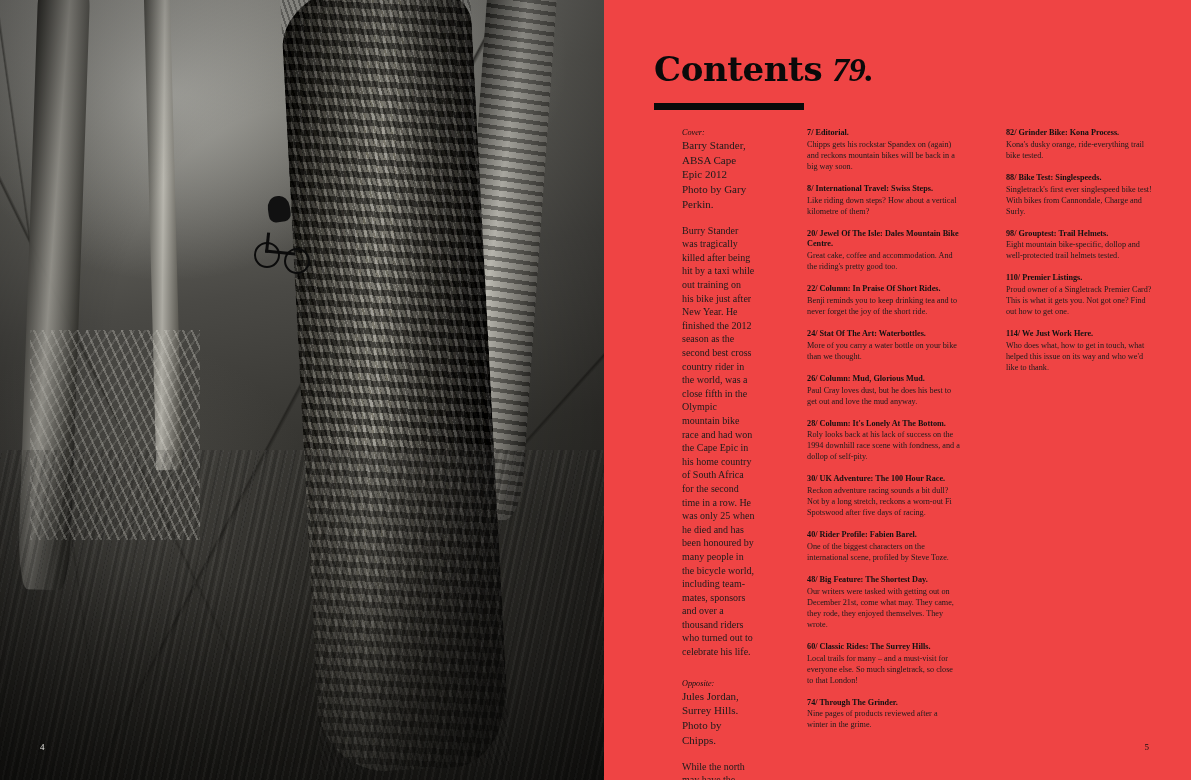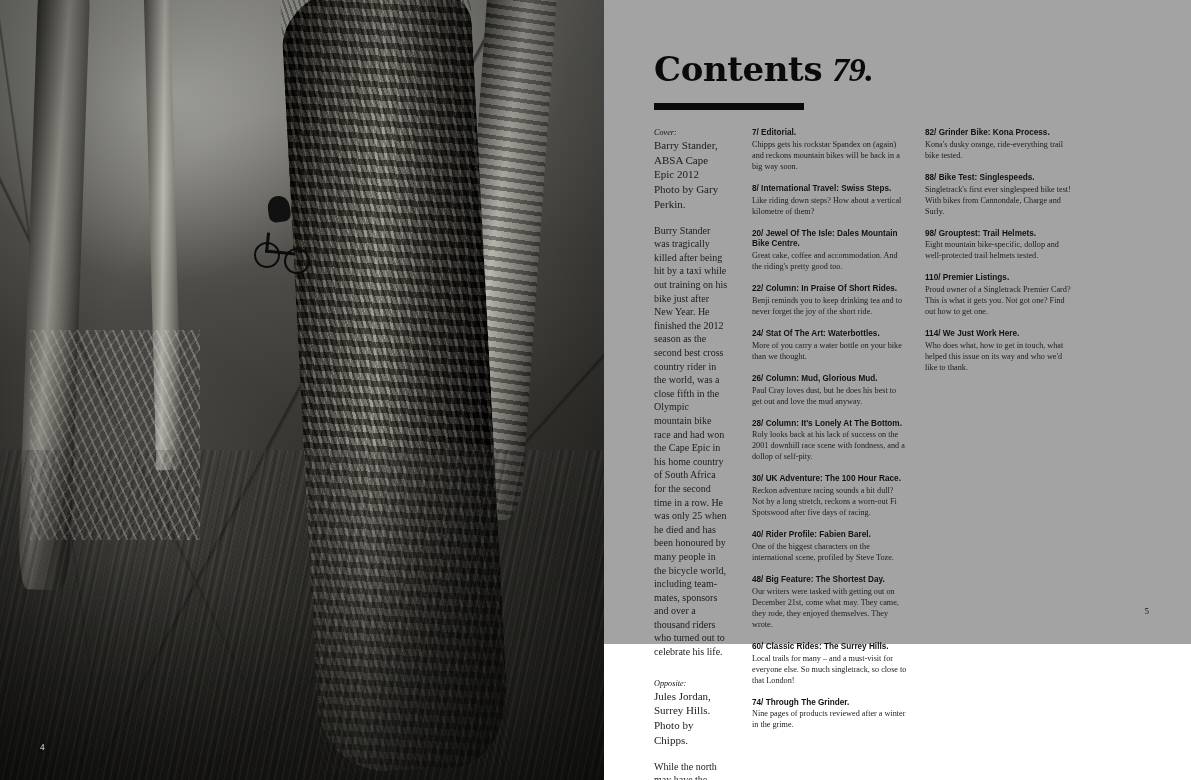--- a/index.html
+++ b/index.html
@@ -121,22 +121,22 @@
   .page-num-left {
     position:absolute; left: 40px; bottom: 28px;
     color: #e8e7e3; font-size: 9px; letter-spacing:.4px;
     font-family: "Liberation Serif", serif;
     text-shadow: 0 0 3px rgba(0,0,0,.9);
   }
 
   
   .page-right {
     position: relative;
-    width: 587px; height: 644px;
-    background: #a3a3a3;
+    width: 587px; height: 780px;
+    background: #ef4444;
     padding: 0;
   }
   .contents-head {
     position: absolute; left: 50px; top: 52px;
   }
   .contents-head h1 {
     margin: 0;
     font-family: "DejaVu Serif", serif;
     font-weight: 700;
     font-size: 34px;
@@ -158,26 +158,26 @@
     width: 150px; height: 7px; background:#0a0a0a;
   }
 
   .cols {
     position: absolute;
     left: 50px; top: 128px;
     width: 500px; height: 620px;
     display: flex;
     gap: 18px;
   }
-  .col { width: 155px; }
+  .col { width: 155px; margin-left: 28px; }
   .col.col3 { width: 150px; }
 
   .blk { margin-bottom: 11px; }
   .blk .ttl {
-    font-family: Liberation Sans, sans-serif;
+    font-family: Liberation Serif, serif;
     font-size: 8.2px;
     font-weight: 700;
     color: #111;
     line-height: 1.32;
     margin: 0 0 1px 0;
   }
   .blk .bdy {
     font-family: "Liberation Serif", serif;
     font-size: 8.2px;
     color: #1b1b1b;
@@ -281,21 +281,21 @@
         <div class="blk">
             <p class="ttl">24/ Stat Of The Art: Waterbottles.</p>
             <p class="bdy">More of you carry a water bottle on your bike than we thought.</p>
           </div>
         <div class="blk">
             <p class="ttl">26/ Column: Mud, Glorious Mud.</p>
             <p class="bdy">Paul Cray loves dust, but he does his best to get out and love the mud anyway.</p>
           </div>
         <div class="blk">
             <p class="ttl">28/ Column: It's Lonely At The Bottom.</p>
-            <p class="bdy">Roly looks back at his lack of success on the 2001 downhill race scene with fondness, and a dollop of self-pity.</p>
+            <p class="bdy">Roly looks back at his lack of success on the 1994 downhill race scene with fondness, and a dollop of self-pity.</p>
           </div>
         <div class="blk">
             <p class="ttl">30/ UK Adventure: The 100 Hour Race.</p>
             <p class="bdy">Reckon adventure racing sounds a bit dull? Not by a long stretch, reckons a worn-out Fi Spotswood after five days of racing.</p>
           </div>
         <div class="blk">
             <p class="ttl">40/ Rider Profile: Fabien Barel.</p>
             <p class="bdy">One of the biggest characters on the international scene, profiled by Steve Toze.</p>
           </div>
         <div class="blk">

